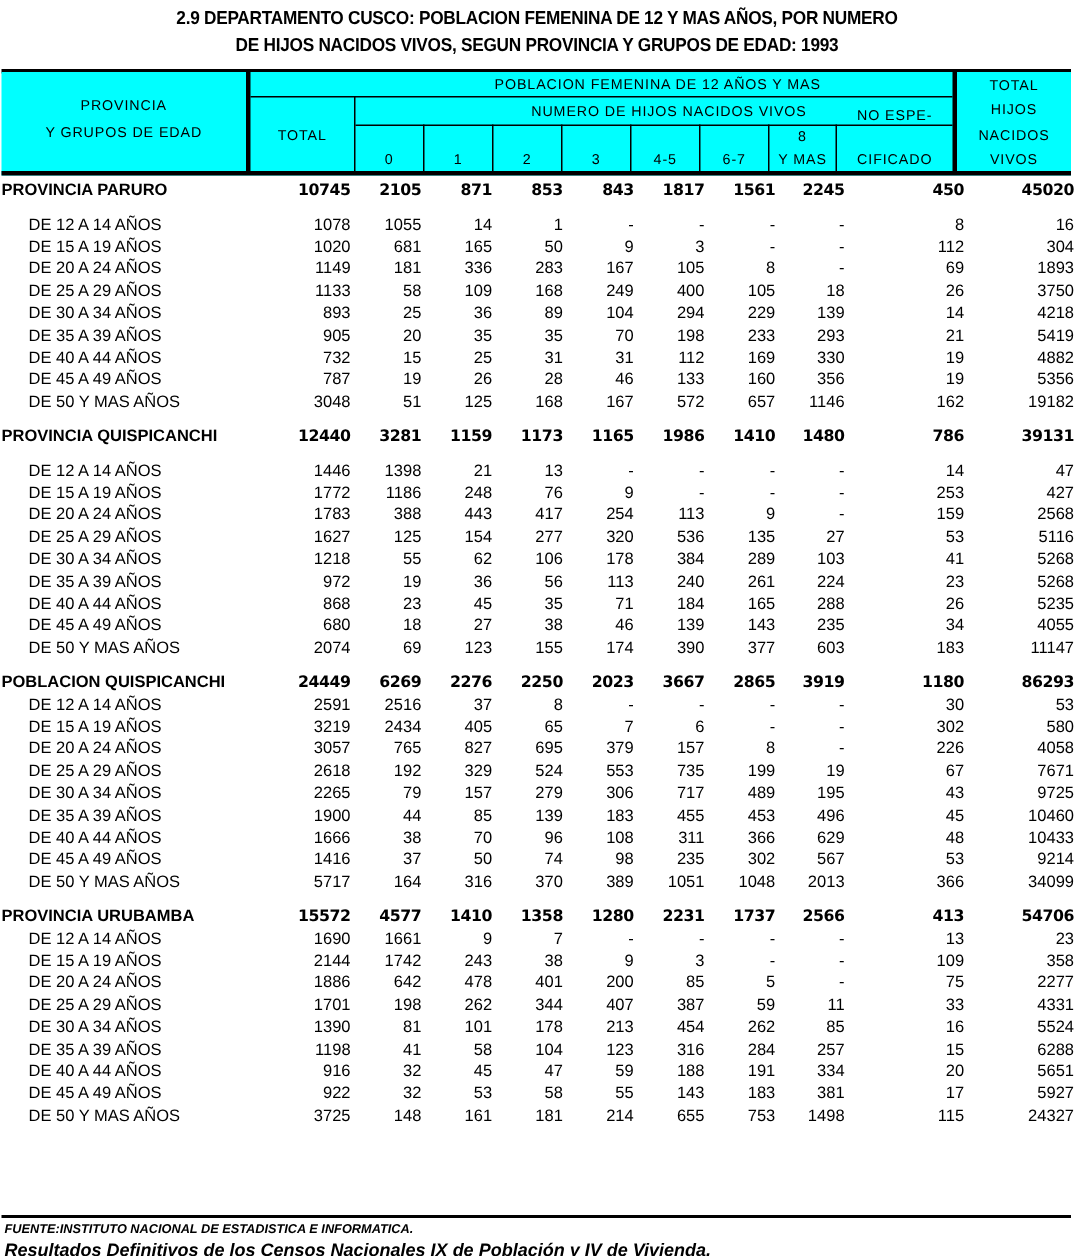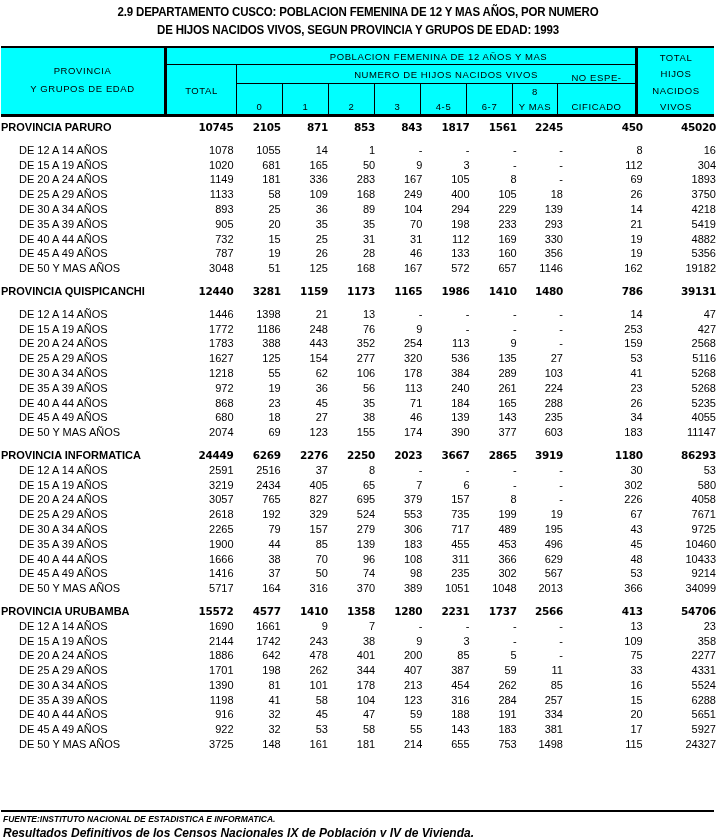--- a/index.html
+++ b/index.html
@@ -246,21 +246,21 @@
         <td class="c7">-</td>
         <td class="c8">-</td>
         <td class="c9">253</td>
         <td class="c10">427</td>
       </tr>
       <tr class="sub">
         <td class="lbl">DE 20 A 24 AÑOS</td>
         <td class="c1">1783</td>
         <td class="c2">388</td>
         <td class="c3">443</td>
-        <td class="c4">352</td>
+        <td class="c4">417</td>
         <td class="c5">254</td>
         <td class="c6">113</td>
         <td class="c7">9</td>
         <td class="c8">-</td>
         <td class="c9">159</td>
         <td class="c10">2568</td>
       </tr>
       <tr class="sub">
         <td class="lbl">DE 25 A 29 AÑOS</td>
         <td class="c1">1627</td>
@@ -336,21 +336,21 @@
         <td class="c6">390</td>
         <td class="c7">377</td>
         <td class="c8">603</td>
         <td class="c9">183</td>
         <td class="c10">11147</td>
       </tr>
       <tr class="gap">
         <td colspan="11"></td>
       </tr>
       <tr class="prov">
-        <td class="lbl">PROVINCIA INFORMATICA</td>
+        <td class="lbl">POBLACION QUISPICANCHI</td>
         <td class="c1">24449</td>
         <td class="c2">6269</td>
         <td class="c3">2276</td>
         <td class="c4">2250</td>
         <td class="c5">2023</td>
         <td class="c6">3667</td>
         <td class="c7">2865</td>
         <td class="c8">3919</td>
         <td class="c9">1180</td>
         <td class="c10">86293</td>

